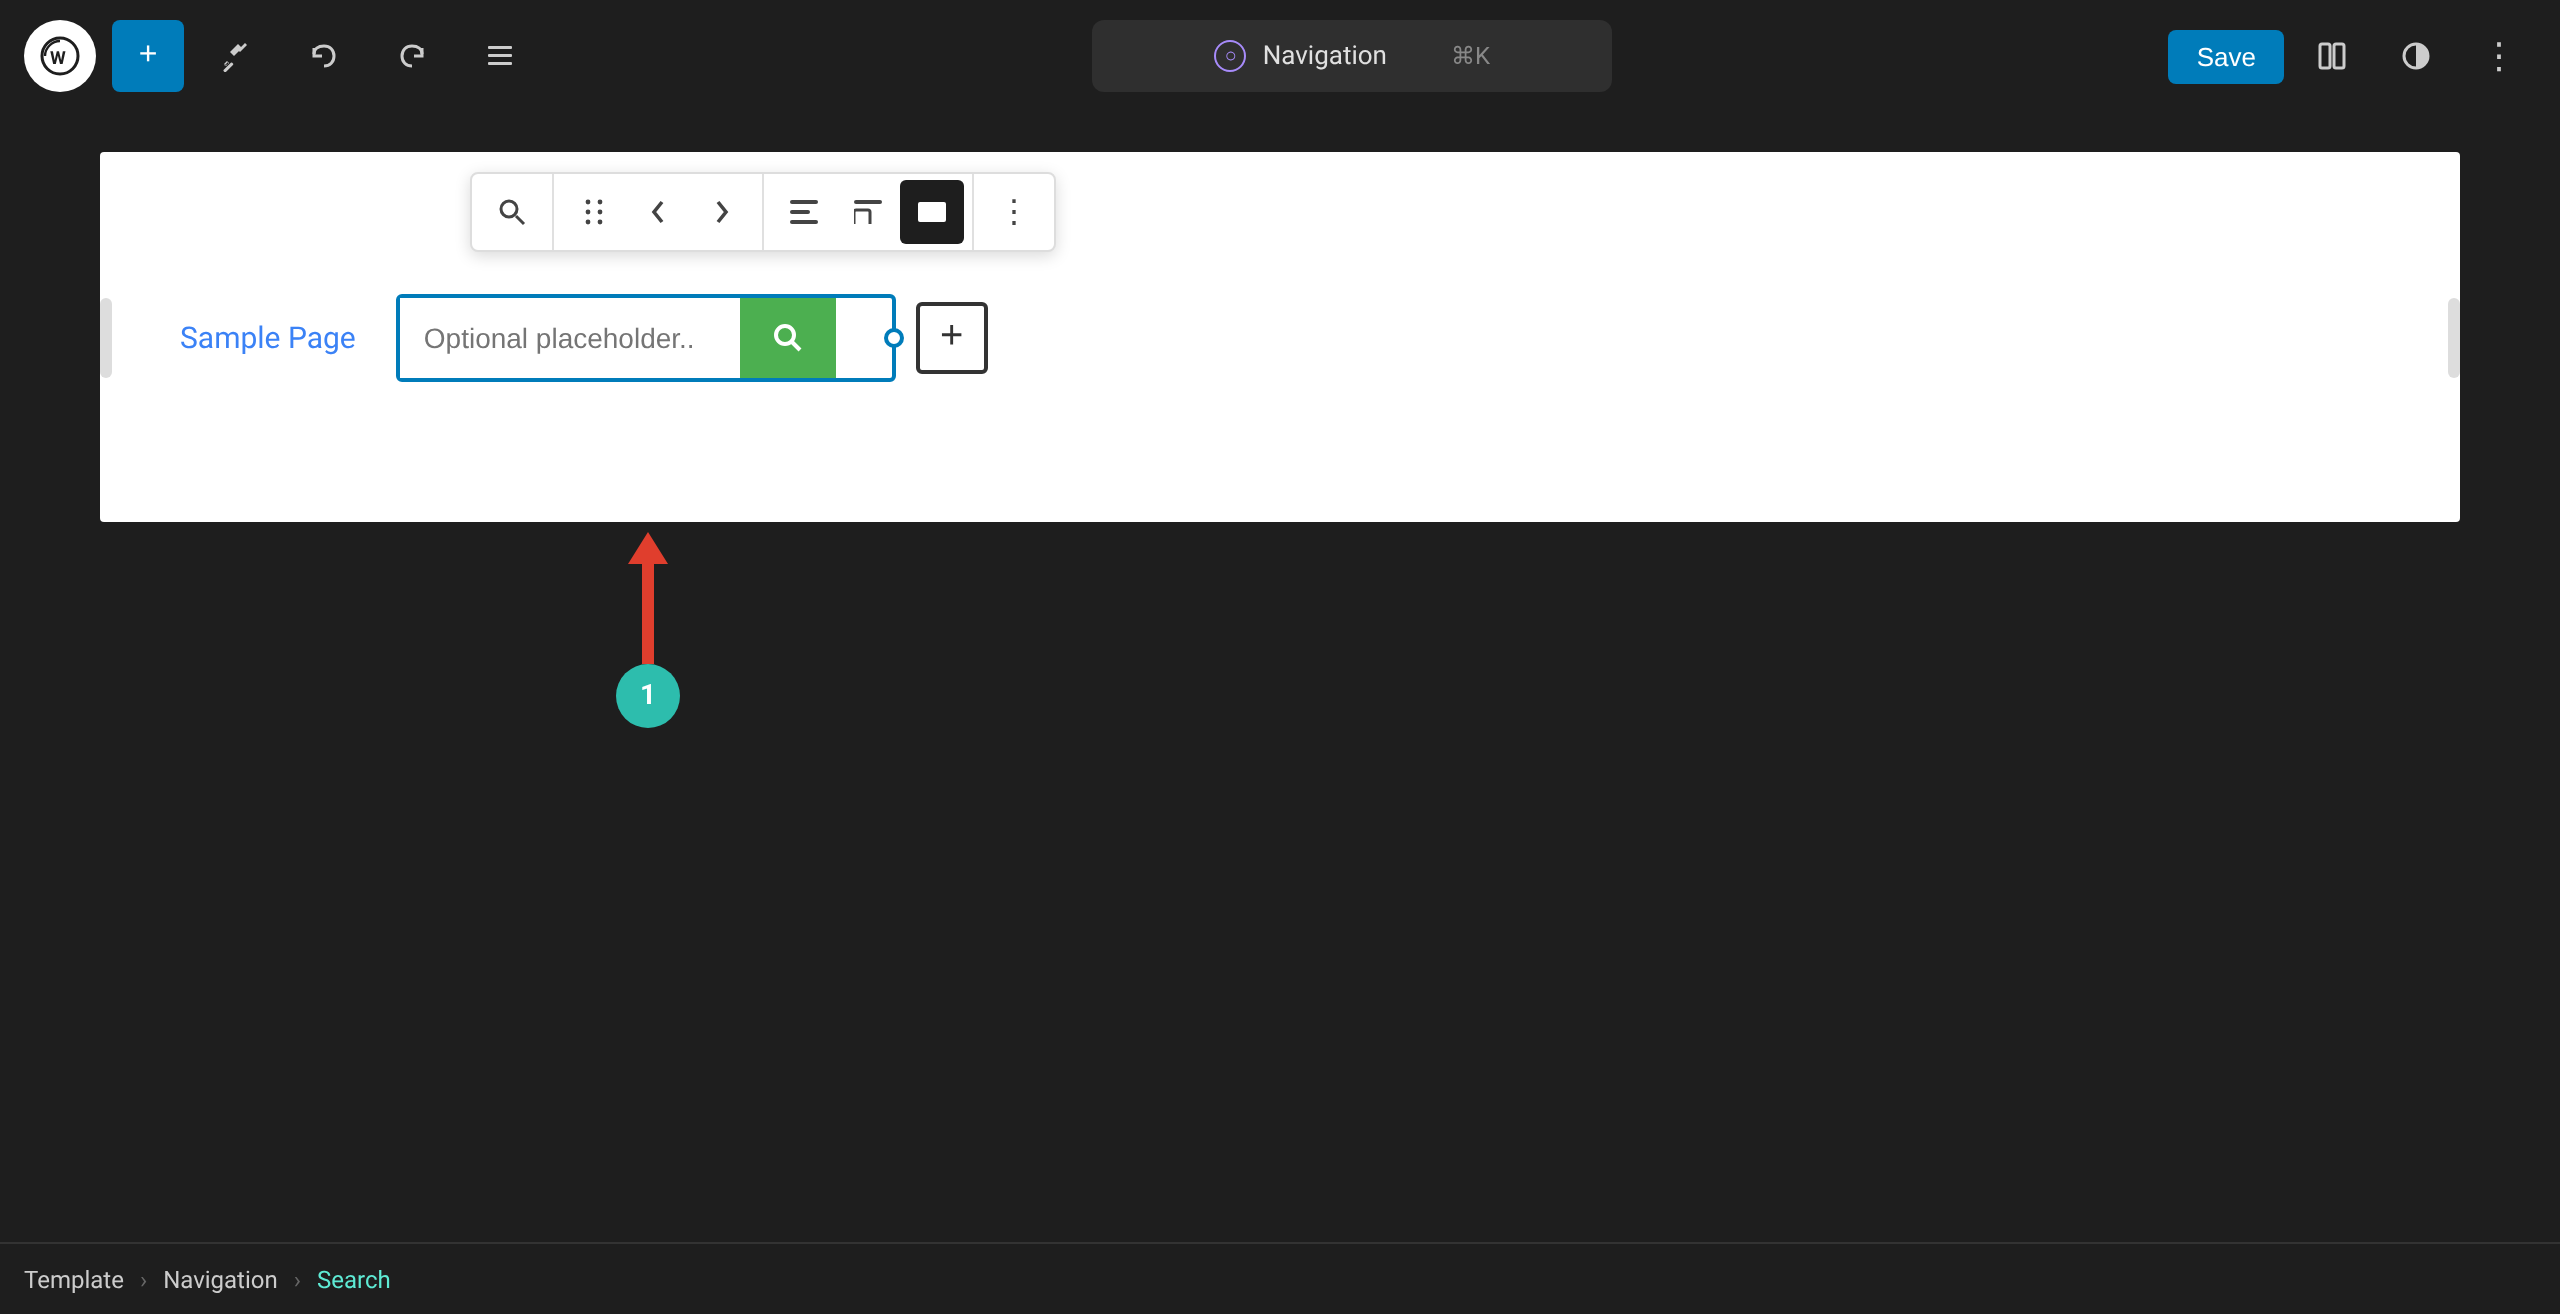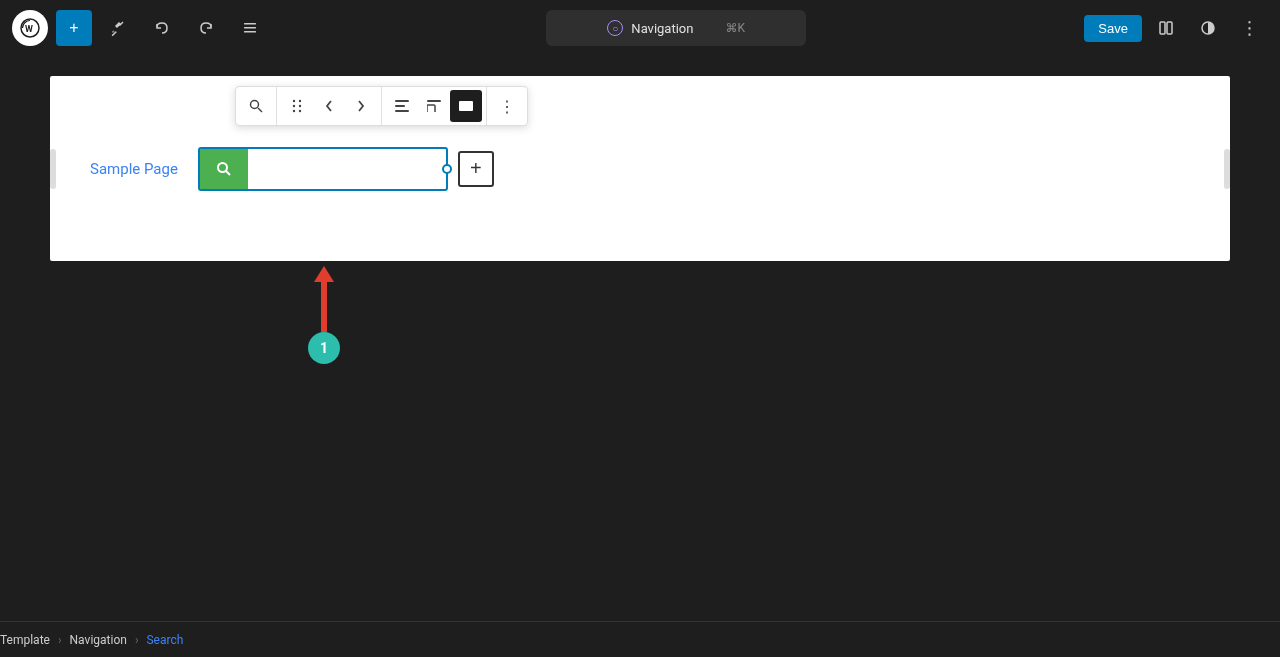--- a/index.html
+++ b/index.html
@@ -287,35 +287,35 @@
       font-size: 14px;
       font-weight: bold;
     }
 
     
     .status-bar {
       height: 36px;
       background: #1e1e1e;
       display: flex;
       align-items: center;
-      padding: 0 0;
+      padding: 0 12px;
       gap: 4px;
       border-top: 1px solid #333;
       flex-shrink: 0;
     }
     .breadcrumb-item {
       font-size: 12px;
       color: #ccc;
     }
     .breadcrumb-sep {
       color: #666;
       font-size: 12px;
       margin: 0 4px;
     }
-    .breadcrumb-item.active { color: #3b82f6; }
+    .breadcrumb-item.active { color: #5eead4; }
   </style>
 </head>
 <body>
 
 <div class="top-bar">
   <div class="wp-logo">
     <svg viewBox="0 0 20 20" fill="#1e1e1e" xmlns="http://www.w3.org/2000/svg">
       <circle cx="10" cy="10" r="9" fill="none" stroke="#1e1e1e" stroke-width="1.5"></circle>
       <path d="M2.5 10 C2.5 6 6 2.5 10 2.5" stroke="#1e1e1e" stroke-width="1.2" fill="none"></path>
       <text x="5" y="14" font-size="9" fill="#1e1e1e" font-weight="bold">W</text>
@@ -445,20 +445,21 @@
       <div class="block-toolbar-group">
         <button class="bt-btn">
           <span style="font-size:16px;color:#444">⋮</span>
         </button>
       </div>
     </div>
 
     <span class="sample-page-label">Sample Page</span>
 
     <div class="search-widget">
+      <input class="search-input" type="text" readonly="" placeholder="Optional placeholder.." style="">
       <button class="search-btn">
         <svg width="16" height="16" viewBox="0 0 16 16" fill="none" stroke="#fff" stroke-width="2">
           <circle cx="6.5" cy="6.5" r="4.5"></circle>
           <line x1="10" y1="10" x2="14" y2="14"></line>
         </svg>
       </button>
       <div class="search-circle-dot"></div>
     </div>
 
     <button class="add-nav-btn">

